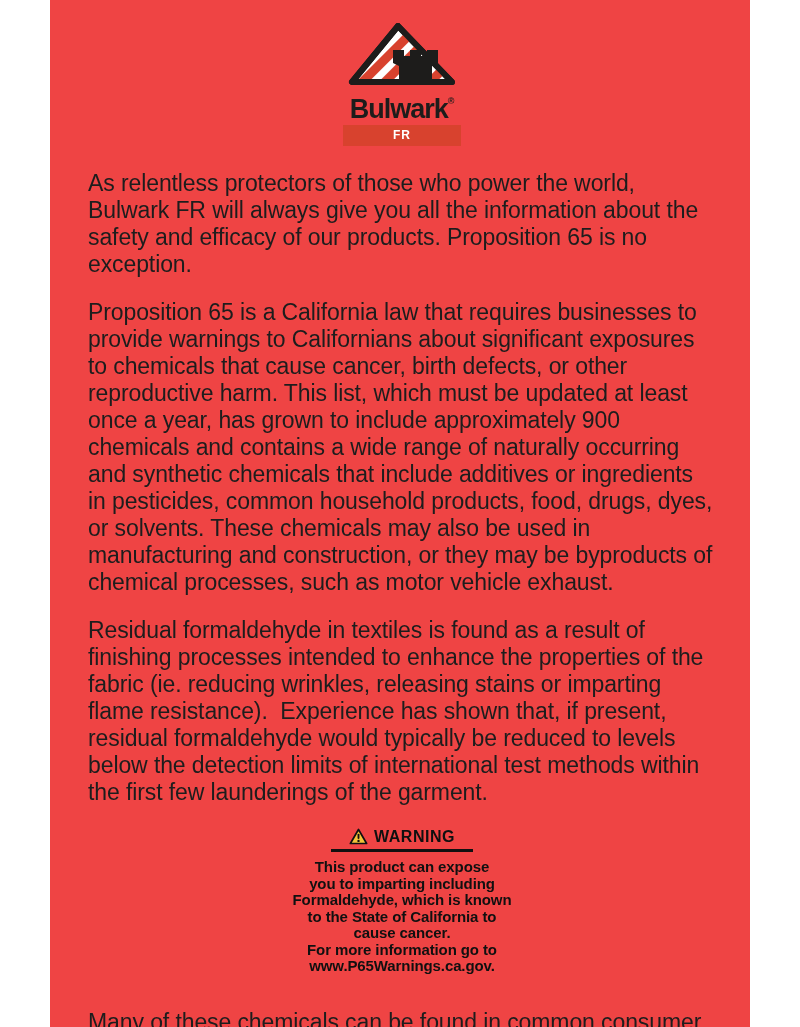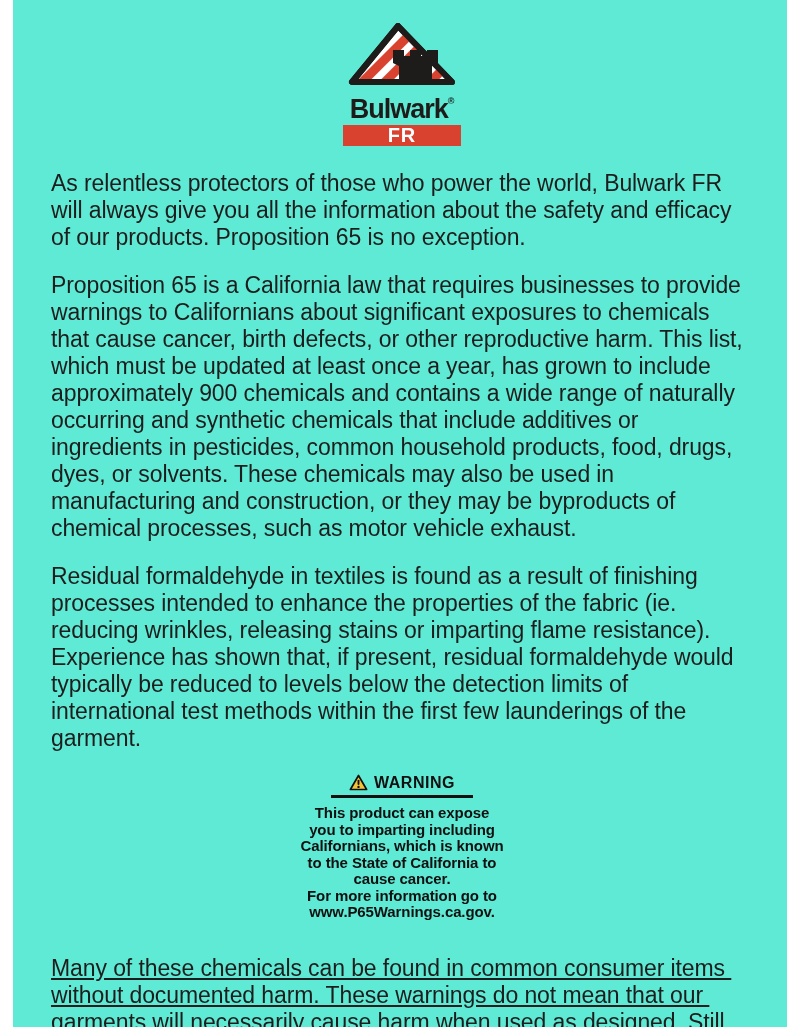--- a/index.html
+++ b/index.html
@@ -2,36 +2,36 @@
 <html style="--brand-red: #d8422e; --warning-yellow: #f2c339; --ink: #1d1d1d;"><head>
 <meta charset="utf-8">
 <style>
   :root{
     --brand-red:#d8422e;
     --warning-yellow:#f2c339;
     --ink:#1d1d1d;
   }
   html,body{margin:0;padding:0;background:#fff;}
   .page{
-    width:774px;height:1027px;margin:0 auto;background:#5eead4;
+    width:700px;height:1027px;margin:0 auto;background:#ef4444;
     box-sizing:border-box;padding:23px 34px 0 38px;overflow:hidden;
     font-family:"Liberation Sans","DejaVu Sans",sans-serif;color:var(--ink);
   }
   
   .logo{width:118px;margin:0 auto 24px;text-align:center;}
   .logo-triangle{display:block;margin:0 auto;}
   .stripe-fill{fill:var(--brand-red);}
   .brand-row{
     font-weight:bold;font-size:27px;line-height:28px;letter-spacing:-1px;
     color:#1d1c1b;white-space:nowrap;margin-top:1px;
   }
   .brand-row sup{font-size:9px;letter-spacing:0;vertical-align:14px;}
   .fr-bar{
     margin-top:2px;height:21px;background:var(--brand-red);color:#fff;
-    font-weight:bold;font-size:20px;line-height:21px;letter-spacing:1px;
+    font-weight:bold;font-size:12px;line-height:21px;letter-spacing:1px;
   }
   
   p.body{
     font-size:23px;line-height:27px;letter-spacing:-0.1px;
     margin:0 0 21px 0;white-space:pre-wrap;
   }
   p.see-below{margin-bottom:16px;}
   p.closing{margin-bottom:0;text-decoration:underline;}
   
   .warning-label{width:220px;margin:6px auto 34px;text-align:center;color:#101010;}
@@ -82,21 +82,21 @@
         <path d="M10 1.6 L18.6 16.4 L1.4 16.4 Z" fill="var(--warning-yellow)" stroke="#101010" stroke-width="1.8" stroke-linejoin="round"></path>
         <rect x="9" y="6" width="2" height="5.6" rx="1" fill="#101010"></rect>
         <circle cx="10" cy="13.7" r="1.25" fill="#101010"></circle>
       </svg>
       <span>WARNING</span>
     </div>
     <div class="warning-rule"></div>
     <div class="warning-lines">
       <div>This product can expose</div>
       <div>you to imparting including</div>
-      <div>Californians, which is known</div>
+      <div>Formaldehyde, which is known</div>
       <div>to the State of California to</div>
       <div>cause cancer.</div>
       <div>For more information go to</div>
       <div>www.P65Warnings.ca.gov.</div>
     </div>
   </section>
 
   <p class="body closing">Many of these chemicals can be found in common consumer items without documented harm. These warnings do not mean that our garments will necessarily cause harm when used as designed. Still, as a safety-first manufacturer, it's our responsibility to provide the warning to meet the law's requirements and keep you as informed as possible.</p>
 
 </div>

